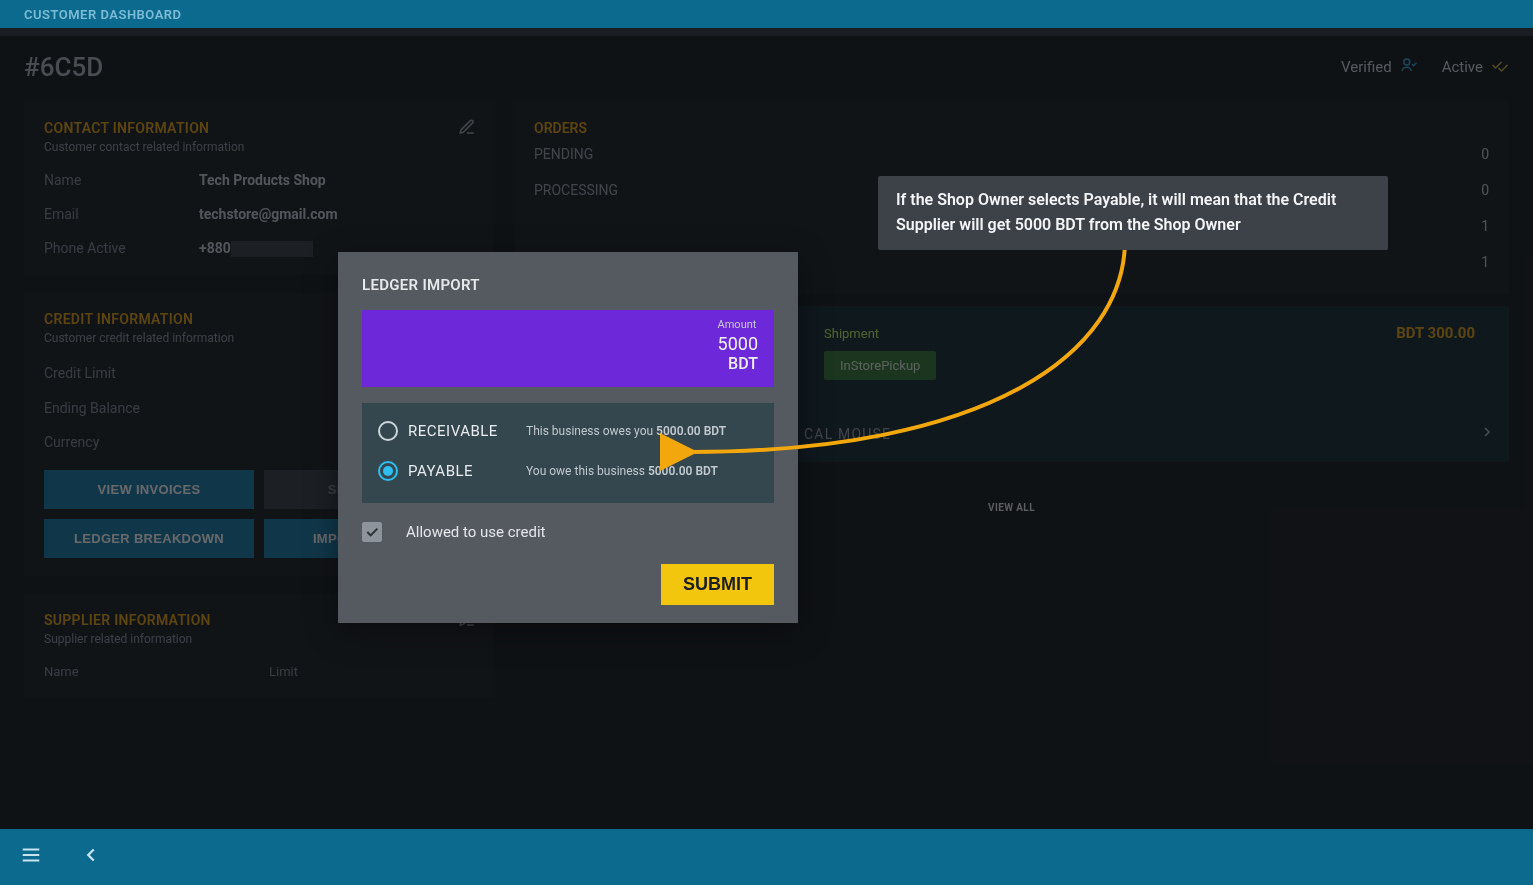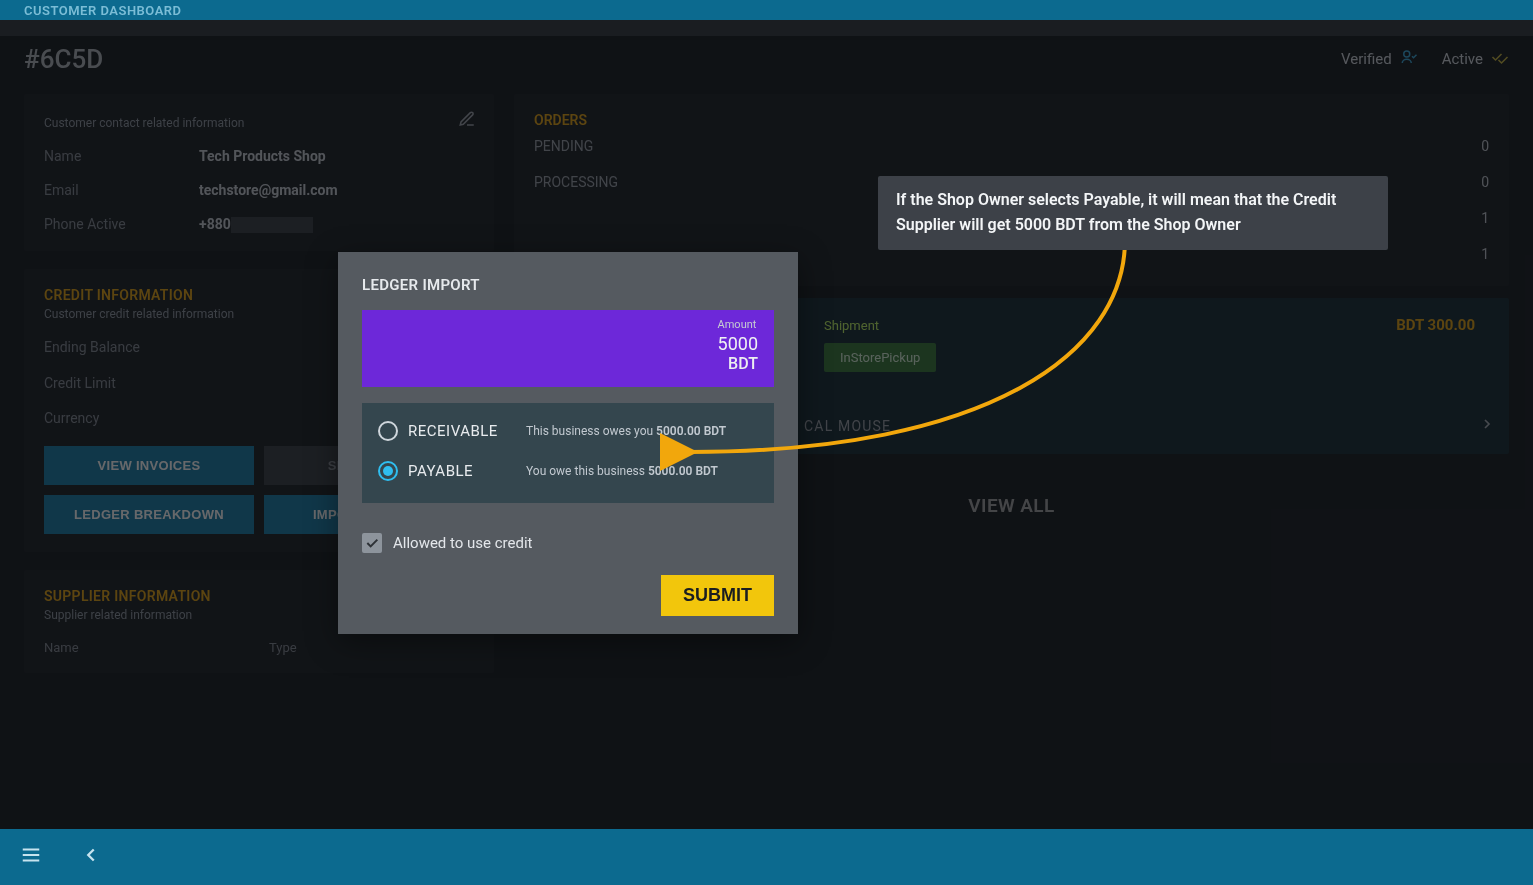--- a/index.html
+++ b/index.html
@@ -7,21 +7,21 @@
       font-family: -apple-system, BlinkMacSystemFont, "Segoe UI", Roboto, sans-serif;
       background: #1a1d21;
       color: #a0a5ab;
       width: 1533px;
       height: 885px;
       overflow: hidden;
       position: relative;
     }
     .topbar {
       background: #0c6a8f;
-      height: 20px;
+      height: 28px;
       display: flex;
       align-items: center;
       padding: 0 24px;
     }
     .topbar-title { color: #7bbdd6; font-size: 13px; font-weight: 600; letter-spacing: 0.5px; }
     .header-row {
       display: flex;
       justify-content: space-between;
       align-items: center;
       padding: 24px 24px 0;
@@ -82,21 +82,21 @@
       padding: 20px;
       position: relative;
     }
     .order-detail .price { position: absolute; top: 18px; right: 34px; color: #e2a214; font-size: 15px; font-weight: 700; }
     .ship-label { color: #bef264; font-size: 13px; margin-bottom: 10px; }
     .ship-badge { display: inline-block; background: #3c7a3c; color: #d8f0d8; padding: 7px 16px; font-size: 13px; border-radius: 2px; text-align: right; }
     .detail-arrow { position: absolute; top: 50%; right: 14px; transform: translateY(40px); color: #aab1b8; }
 
     .item-block { margin-top: 46px; color: #9ba1a8; font-size: 14px; letter-spacing: 1.2px; }
 
-    .view-all { text-align: center; color: #a3a3a3; font-size: 19px; font-weight: 600; letter-spacing: 0.4px; margin-top: 28px; cursor: pointer; }
+    .view-all { text-align: center; color: #e5e5e5; font-size: 10px; font-weight: 600; letter-spacing: 0.4px; margin-top: 28px; cursor: pointer; }
 
     .bottombar {
       position: absolute; bottom: 0; left: 0; right: 0;
       background: #0c6a8f; height: 56px;
       display: flex; align-items: center; gap: 38px; padding: 0 20px;
     }
     .bottombar svg { width: 22px; height: 22px; color: #c7e4ef; }
 
     
     .mask {
@@ -144,22 +144,22 @@
       display: flex; align-items: center; justify-content: center;
       flex-shrink: 0;
     }
     .radio.sel { border-color: #2fbef0; }
     .radio.sel::after { content:""; width:10px; height:10px; background:#2fbef0; border-radius:50%; }
     .radio-label { font-size: 15px; color: #e8ebee; letter-spacing: 0.5px; width: 108px; }
     .radio-desc { font-size: 12px; color: #c2c9d0; }
     .radio-desc .amt { font-weight: 600; }
 
     .check-row {
-      margin: 30px 24px 0;
-      display: flex; align-items: center; gap: 11px;
+      margin: 19px 24px 0;
+      display: flex; align-items: center; gap: 24px;
       cursor: pointer;
       text-align: center;
     }
     .check {
       width: 20px; height: 20px; background: #8d949c; border-radius: 2px;
       display:flex; align-items:center; justify-content:center;
     }
     .check svg { width: 16px; height: 16px; color: #2d3136; }
     .check-label { font-size: 15px; color: #e3e6ea; }
 
@@ -209,20 +209,21 @@
           </svg>
       </span>
     </div>
   </div>
 </div>
 
 <div class="layout">
   <div class="col-left">
 
     <div class="card">
+      <div class="card-title">CONTACT INFORMATION</div>
       <div class="card-sub">Customer contact related information</div>
       <span class="edit-icon">
         <svg viewBox="0 0 24 24" fill="none" stroke="currentColor" stroke-width="2">
             <path d="M12 20h9"></path>
             <path d="M16.5 3.5a2.121 2.121 0 0 1 3 3L7 19l-4 1 1-4Z"></path>
           </svg>
       </span>
       <div class="kv">
         <span class="k">Name</span>
         <span class="v">Tech Products Shop</span>
@@ -233,37 +234,37 @@
       </div>
       <div class="kv">
         <span class="k">Phone Active</span>
         <span class="v"><span>+880</span><span class="redact"></span></span>
       </div>
     </div>
 
     <div class="card">
       <div class="card-title">CREDIT INFORMATION</div>
       <div class="card-sub">Customer credit related information</div>
-      <div class="credit-row">
-        <span class="k">Ending Balance</span>
-        <span class="v">BDT 0.00</span>
-      </div>
       <div class="credit-row">
         <span class="k">Credit Limit</span>
         <span class="v with-edit">
           <span>BDT 50000.00</span>
           <span>
             <svg viewBox="0 0 24 24" width="16" height="16" fill="none" stroke="#9da3aa" stroke-width="2">
                 <path d="M12 20h9"></path>
                 <path d="M16.5 3.5a2.121 2.121 0 0 1 3 3L7 19l-4 1 1-4Z"></path>
               </svg>
           </span>
         </span>
       </div>
       <div class="credit-row">
+        <span class="k">Ending Balance</span>
+        <span class="v">BDT 0.00</span>
+      </div>
+      <div class="credit-row">
         <span class="k">Currency</span>
         <span class="v">BDT</span>
       </div>
       <div class="btn-row">
         <button class="btn">VIEW INVOICES</button>
         <button class="btn dim">SETTLE LED</button>
       </div>
       <div class="btn-row" style="margin-top:10px">
         <button class="btn">LEDGER BREAKDOWN</button>
         <button class="btn">IMPORT LEDGER</button>
@@ -274,21 +275,21 @@
       <div class="card-title">SUPPLIER INFORMATION</div>
       <div class="card-sub">Supplier related information</div>
       <span class="edit-icon">
         <svg viewBox="0 0 24 24" fill="none" stroke="currentColor" stroke-width="2">
             <path d="M12 20h9"></path>
             <path d="M16.5 3.5a2.121 2.121 0 0 1 3 3L7 19l-4 1 1-4Z"></path>
           </svg>
       </span>
       <div style="display:flex; margin-top:18px; font-size:13px; color:#858b93;">
         <span style="width:225px">Name</span>
-        <span>Type</span>
+        <span>Limit</span>
       </div>
     </div>
   </div>
 
   <div class="col-right">
     <div class="card orders-card">
       <div class="orders-title">ORDERS</div>
       <div class="order-row">
           <span>PENDING</span>
           <span class="val">0</span>

